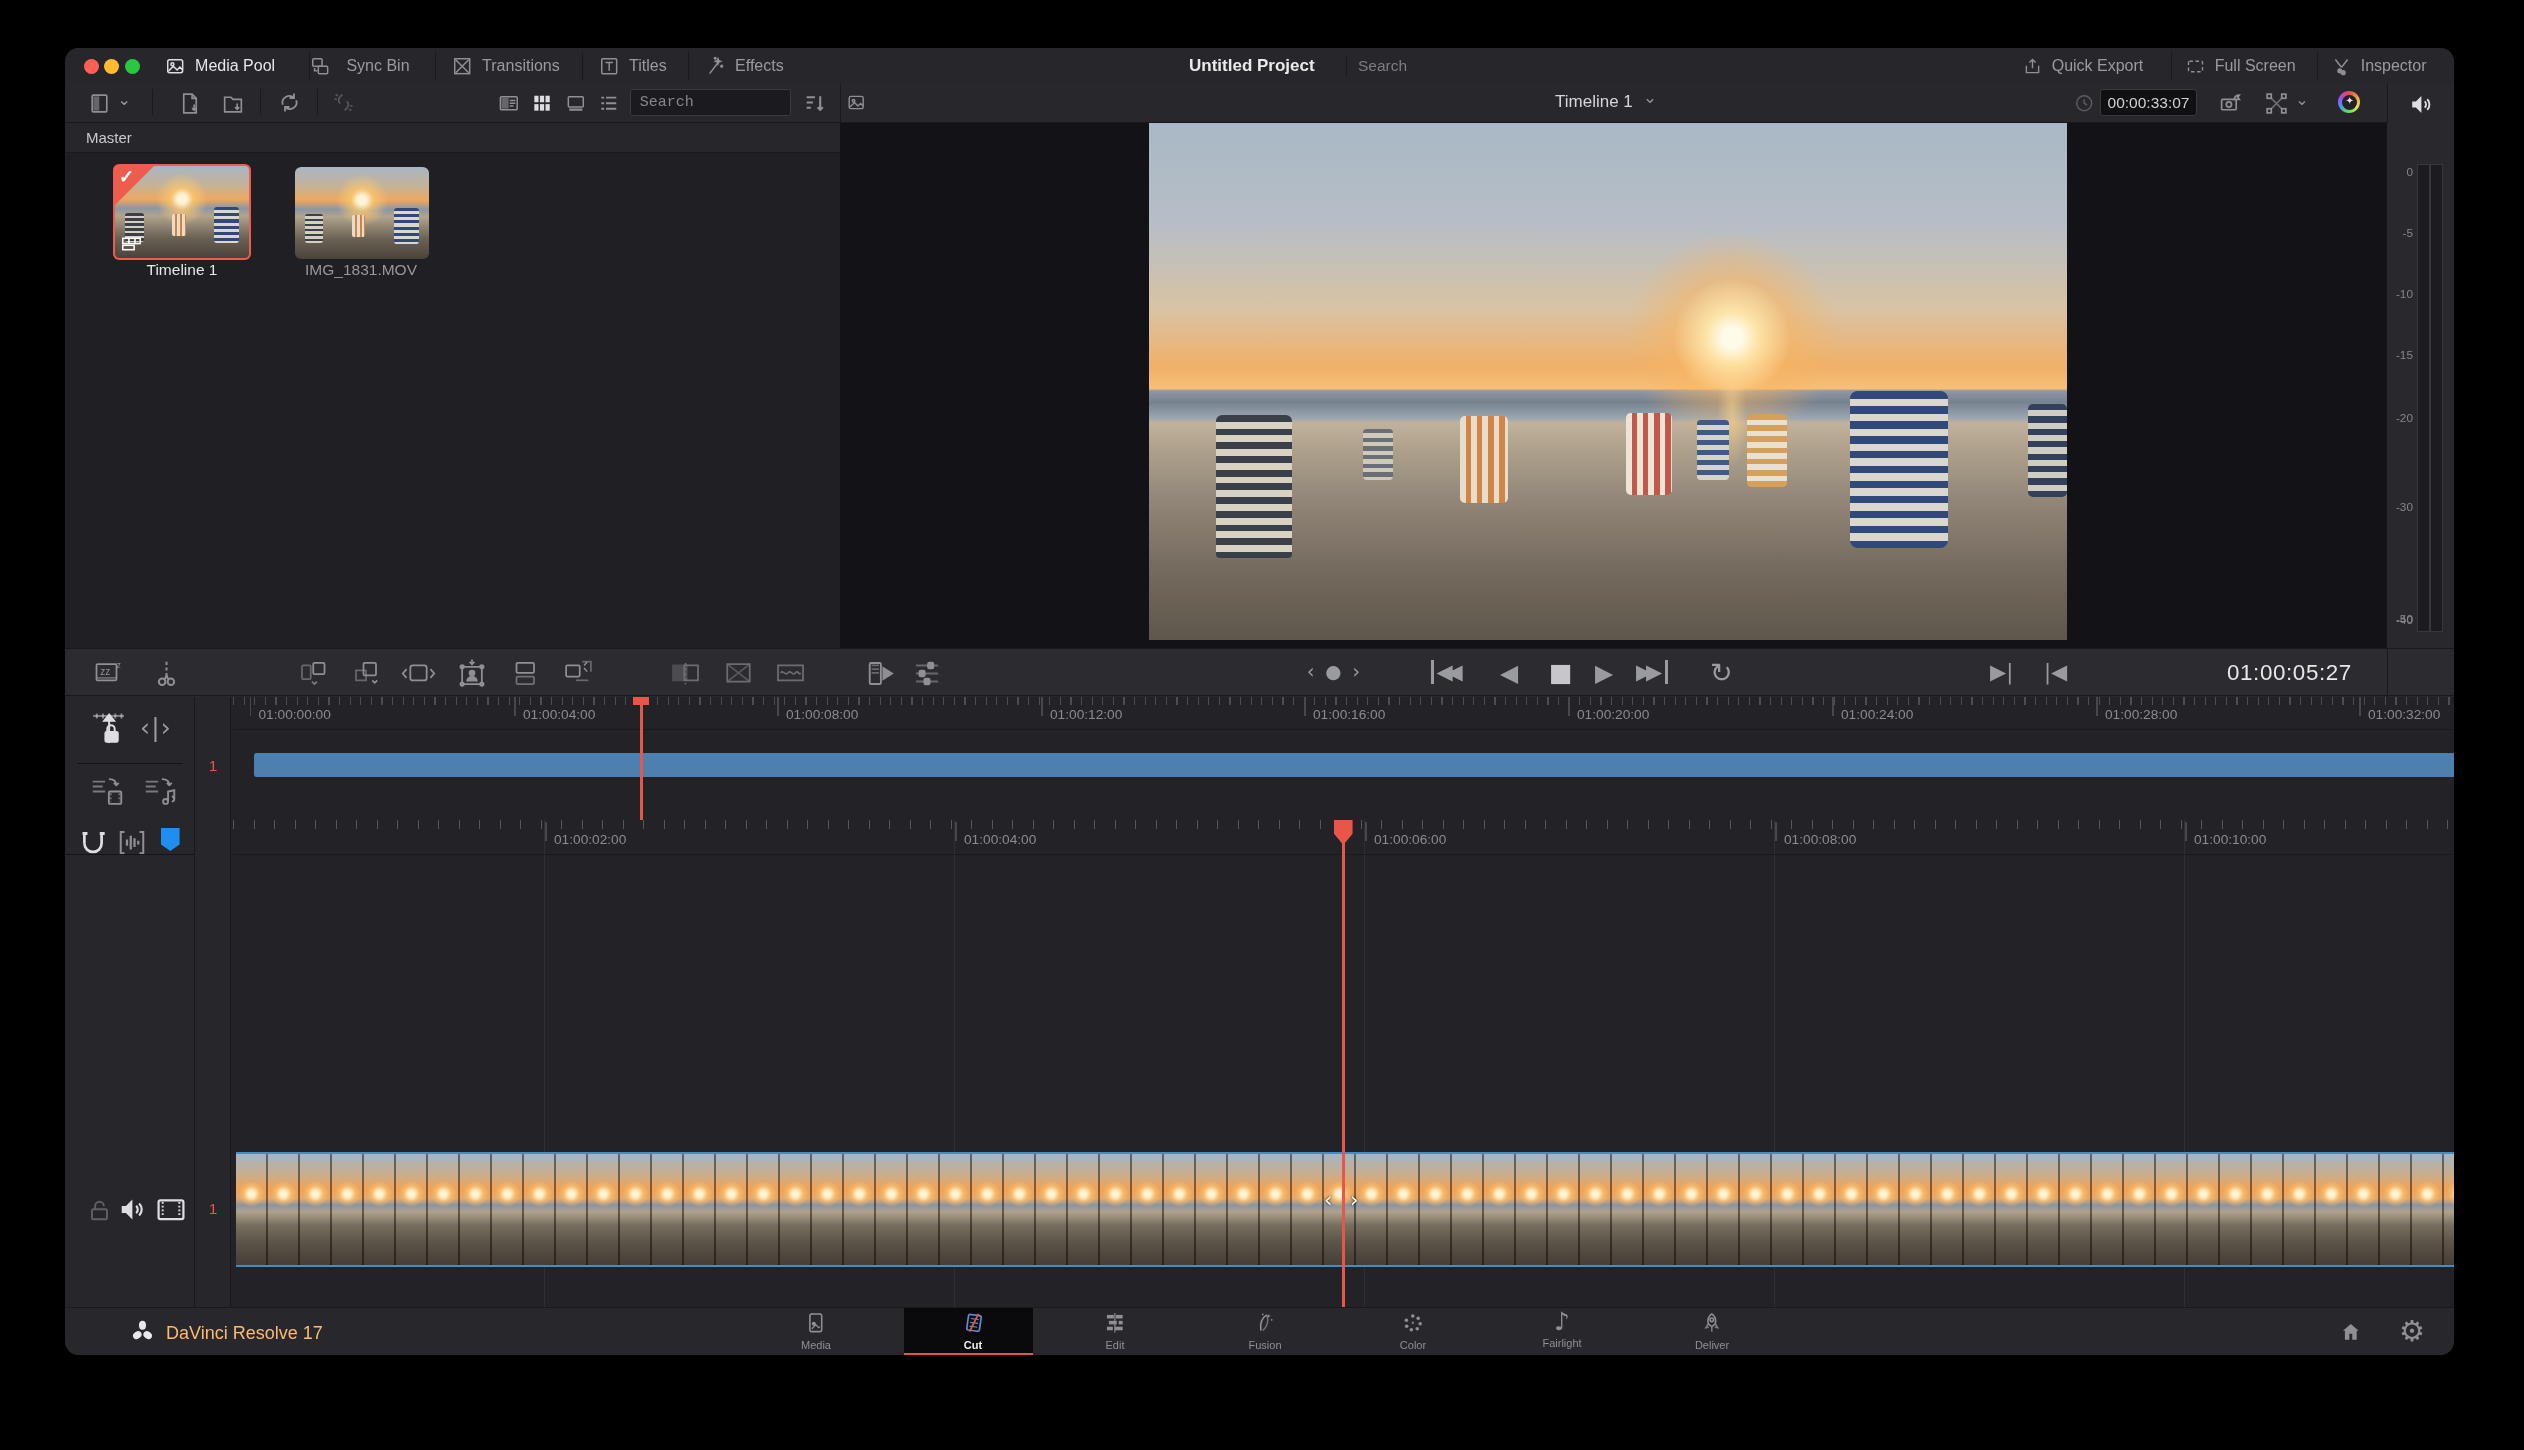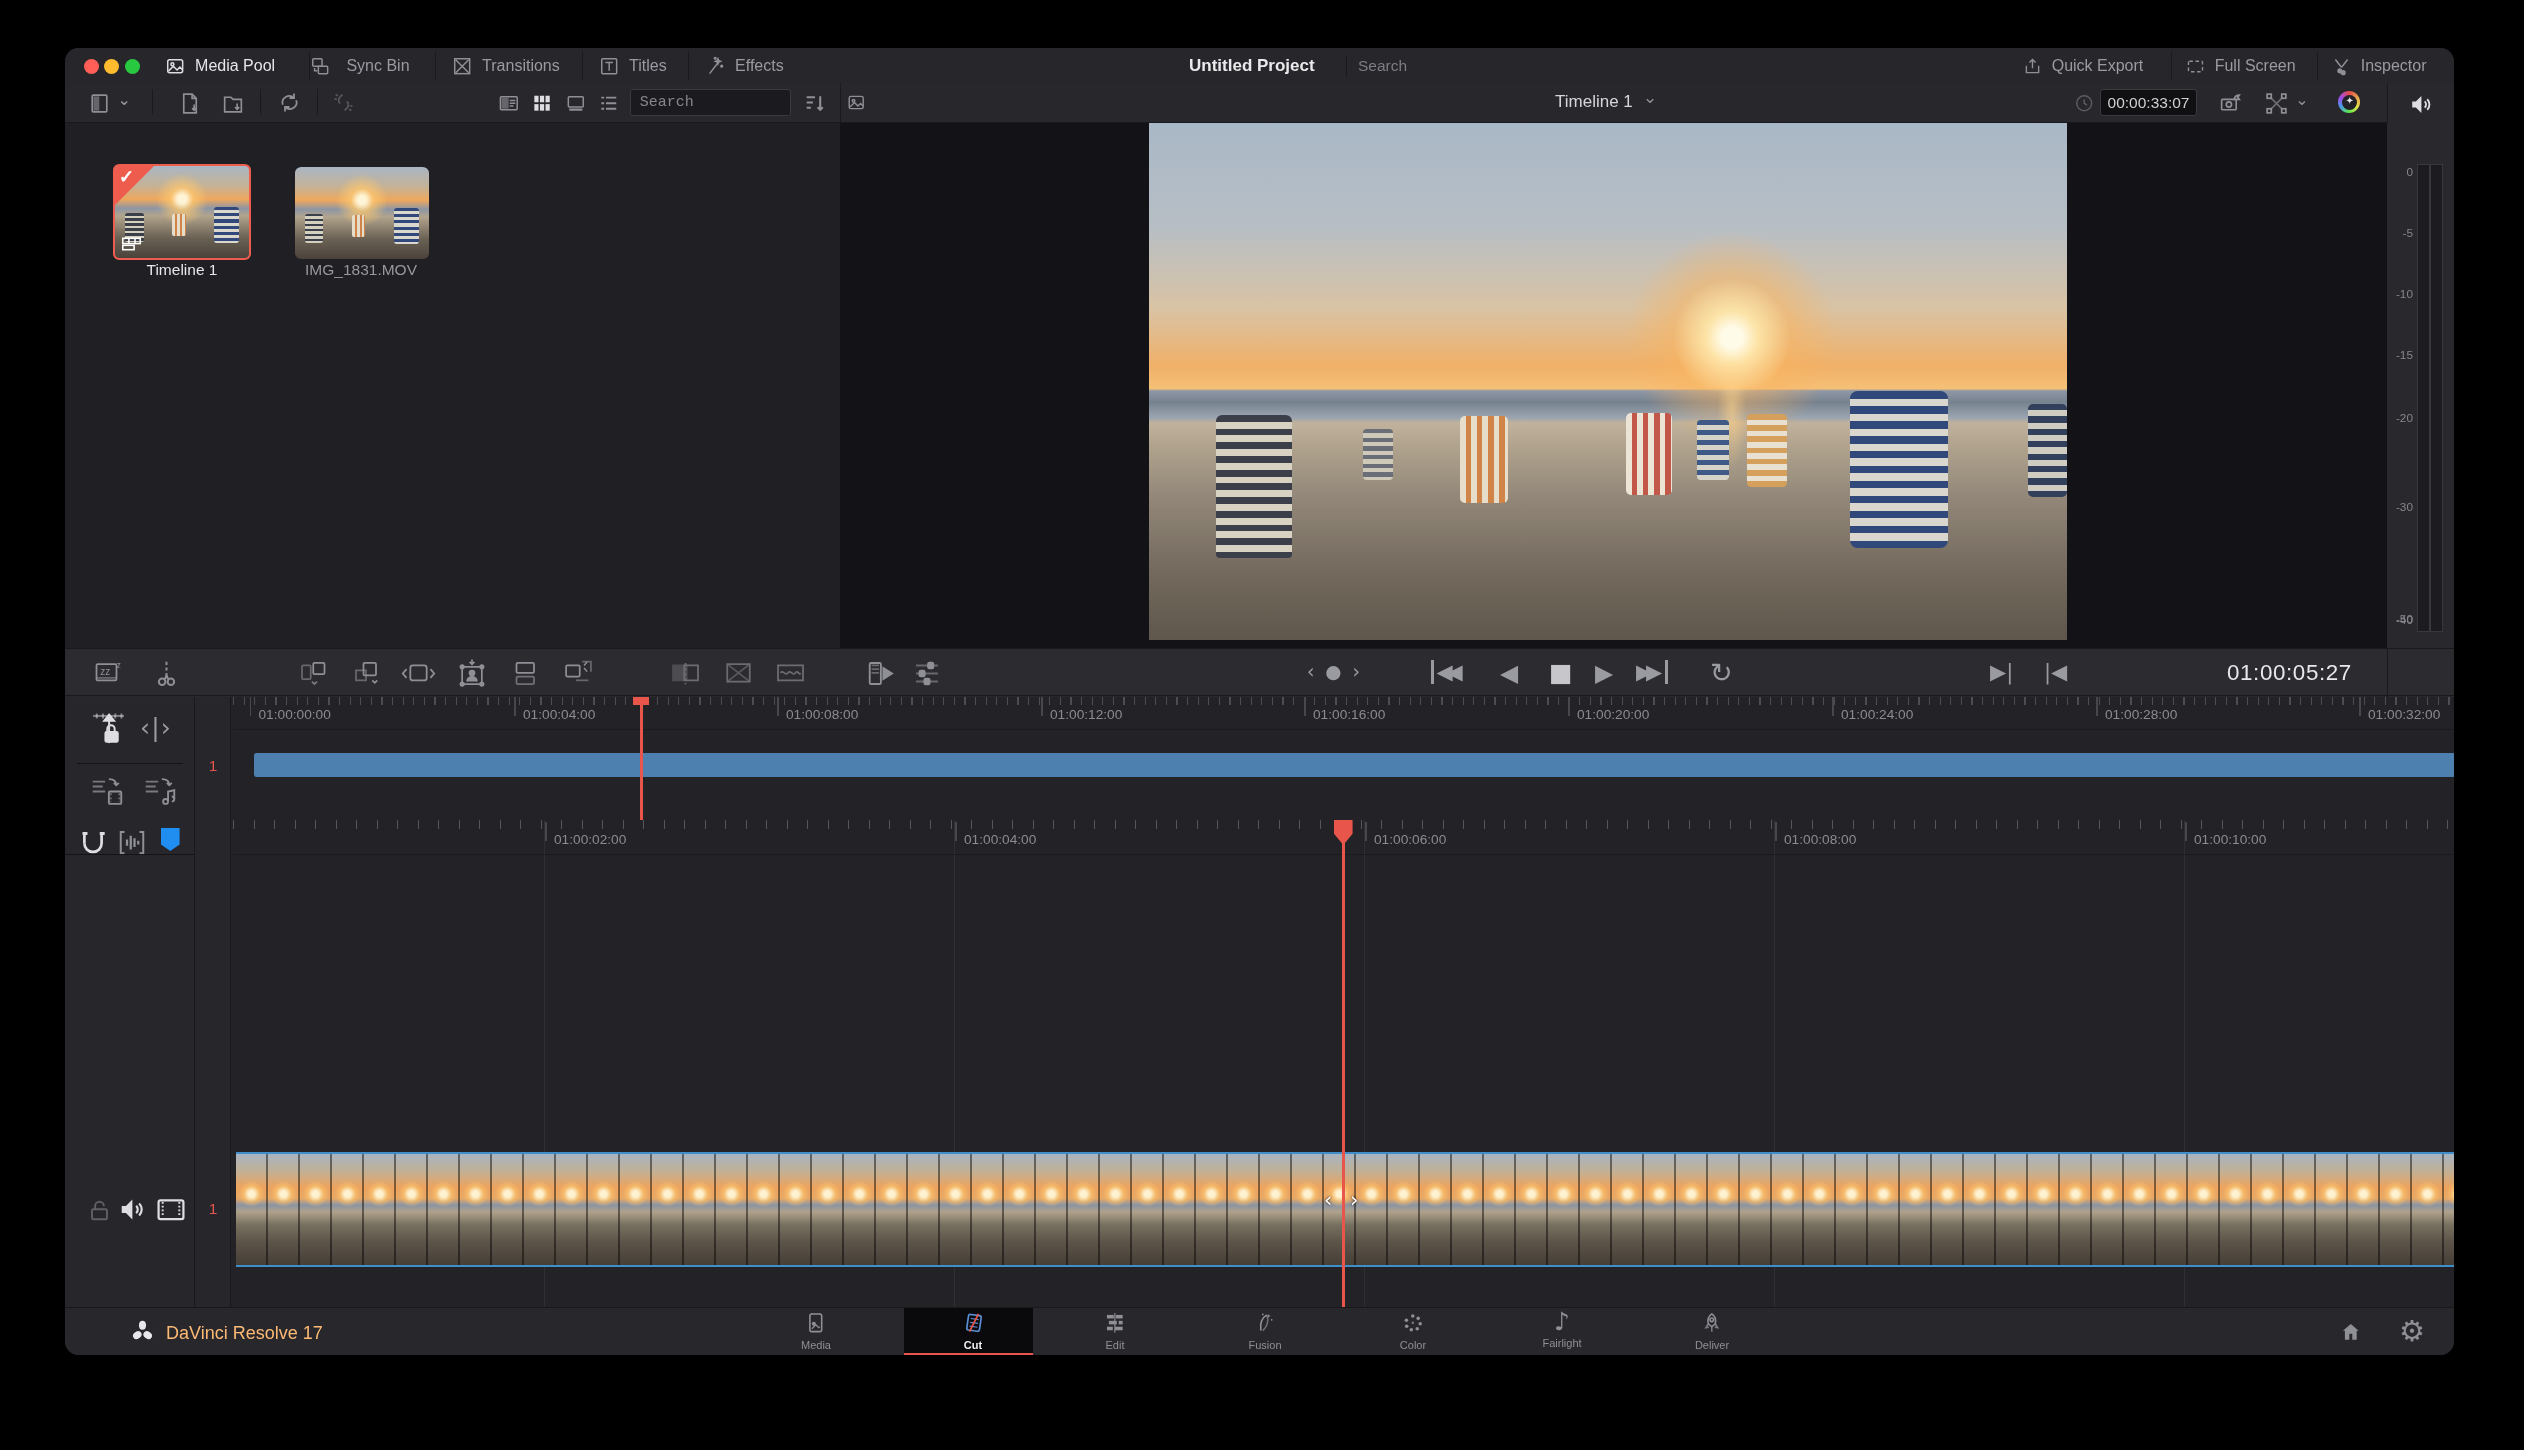--- a/index.html
+++ b/index.html
@@ -254,20 +254,23 @@
          background:conic-gradient(#e84a4a,#e8a24a,#e8e24a,#5ae84a,#4a9ae8,#a24ae8,#e84a4a);">
       <div class="a" style="left:3.7px;top:3.7px;width:15px;height:15px;border-radius:50%;background:#222227;"></div>
       <div class="a" style="left:7.5px;top:3.7px;color:#e8e8ec;font-size:10px;">✦</div>
     </div>
     <div class="a vdiv" style="left:2322px;top:0;height:39px;"></div>
   </div>
 
   <div class="a" style="left:0;top:75px;width:2389px;height:526px;">
 
     <div class="a" style="left:0;top:0;width:775px;height:526px;background:#1f1f24;border-right:0.6px solid #19191c;">
+      <div class="a row-border" style="left:0;top:0;width:775px;height:29px;background:#26262b;">
+        <span class="a" style="left:21px;top:5.6px;font-size:15px;color:#c9c9ce;">Master</span>
+      </div>
 
       <div class="a" style="left:48px;top:41px;width:138px;height:116px;">
         <div class="a" style="left:0;top:0;width:134px;height:92px;border-radius:6.2px;border:2.5px solid #ee5c4e;overflow:hidden;
              background:
                radial-gradient(circle at 50% 36%, rgba(255,248,220,0.95) 0 4.3px, rgba(255,200,110,0.75) 11.2px, rgba(255,170,80,0) 26px),
                linear-gradient(180deg,#a9b6c4 0%,#c6b295 22%,#efa85e 36%,#8d96a4 46%,#b2a48d 54%,#6b6255 78%,#4a433b 100%);">
           <div class="tent" style="left:10px;top:47px;width:18.6px;height:29px;border-radius:2.5px;background:repeating-linear-gradient(180deg,#3b3f49 0 2.5px,#d5cfc0 2.5px 5px);"></div>
           <div class="tent" style="left:99px;top:41px;width:25px;height:36px;border-radius:3.1px;background:repeating-linear-gradient(180deg,#31497a 0 3.1px,#d9d7ce 3.1px 6.2px);"></div>
           <div class="tent" style="left:57px;top:48px;width:13.7px;height:22.4px;border-radius:1.9px;background:repeating-linear-gradient(90deg,#e6ddca 0 2.5px,#d08448 2.5px 5px);"></div>
 

